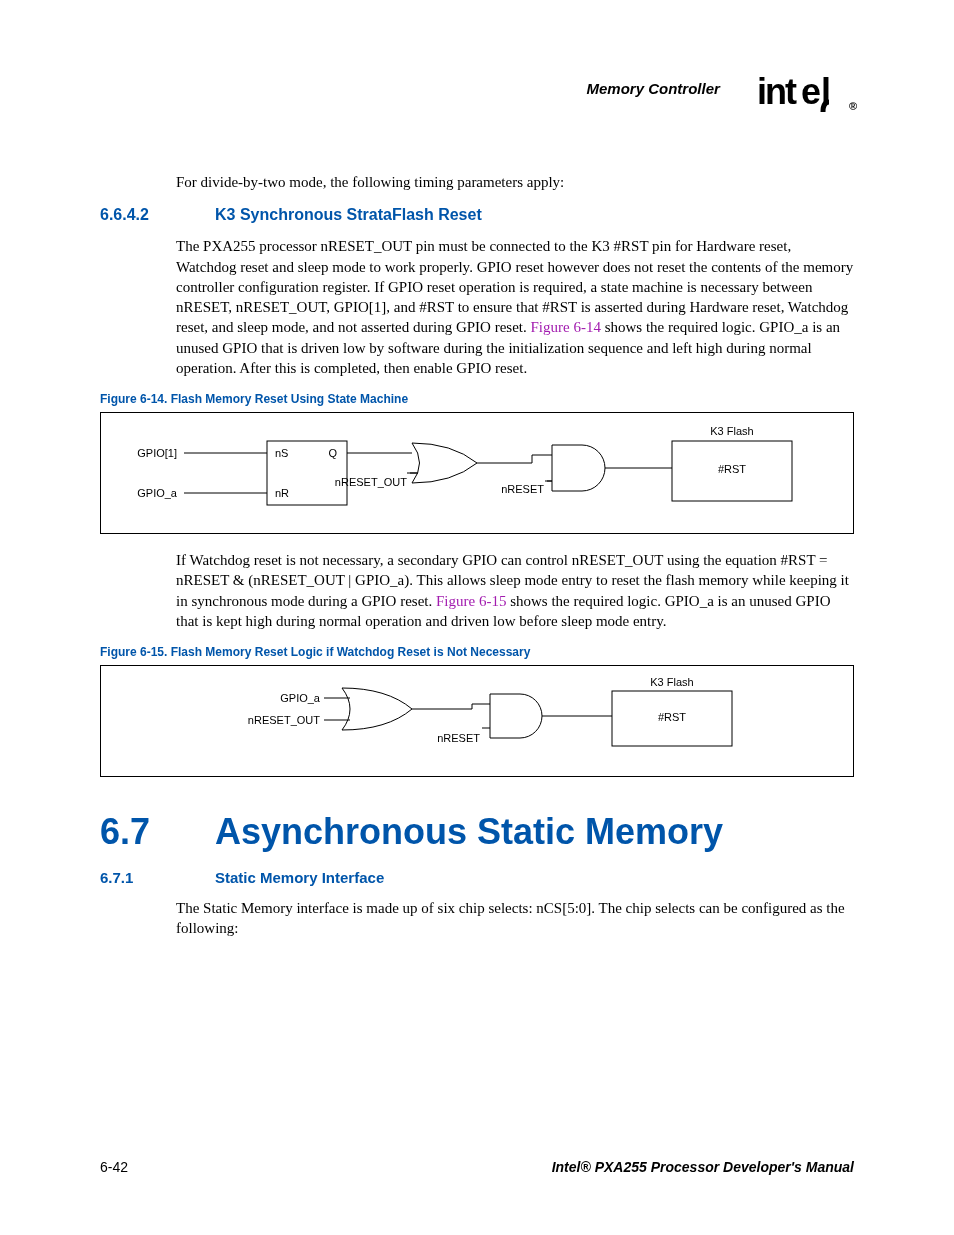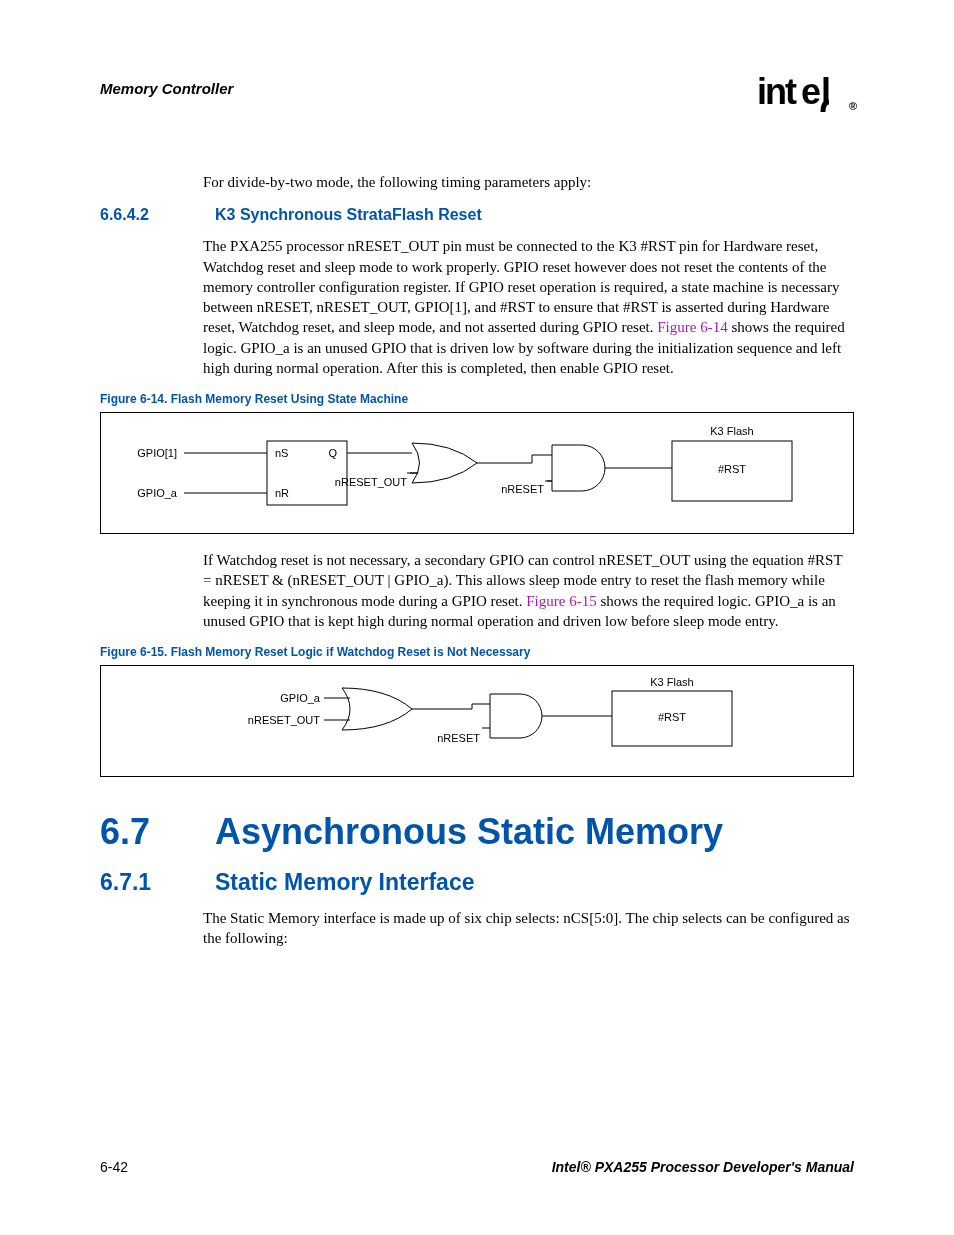--- a/index.html
+++ b/index.html
@@ -16,21 +16,21 @@
     box-sizing: border-box;
   }
   .page {
     padding: 80px 100px 60px 100px;
     box-sizing: border-box;
     position: relative;
     height: 100%;
   }
   .header-row {
     display: flex;
-    justify-content: space-between;
+    justify-content: flex-end;
     align-items: flex-start;
     margin-bottom: 50px;
     gap: 37px;
   }
   .header-left {
     font-style: italic;
     font-weight: bold;
     font-family: Arial, Helvetica, sans-serif;
     font-size: 15px;
   }
@@ -44,21 +44,21 @@
     display: flex;
     align-items: flex-end;
   }
   .logo .reg {
     font-size: 11px;
     position: relative;
     top: -2px;
     left: 2px;
   }
   .body-text {
-    margin-left: 103px;
+    margin-left: 76px;
     line-height: 1.35;
   }
   .para {
     margin: 0 0 14px 0;
   }
   ul.bullets {
     list-style: none;
     padding: 0;
     margin: 0 0 18px 0;
   }
@@ -86,21 +86,21 @@
     color: #0055aa;
     flex: 0 0 115px;
   }
   .h-text {
     font-family: Arial, Helvetica, sans-serif;
     font-weight: bold;
     color: #0055aa;
   }
   .h3 .h-num, .h3 .h-text { font-size: 16px; }
   .h1 .h-num, .h1 .h-text { font-size: 36px; }
-  .h2 .h-num, .h2 .h-text { font-size: 23px; }
+  .h2 .h-num, .h2 .h-text { font-size: 15px; }
   .h1 { margin-top: 34px; margin-bottom: 16px;}
   .figure-caption {
     font-family: Arial, Helvetica, sans-serif;
     font-weight: bold;
     color: #0055aa;
     font-size: 12px;
     margin: 8px 0 6px 0;
   }
   .xref {
     color: #a21caf;

